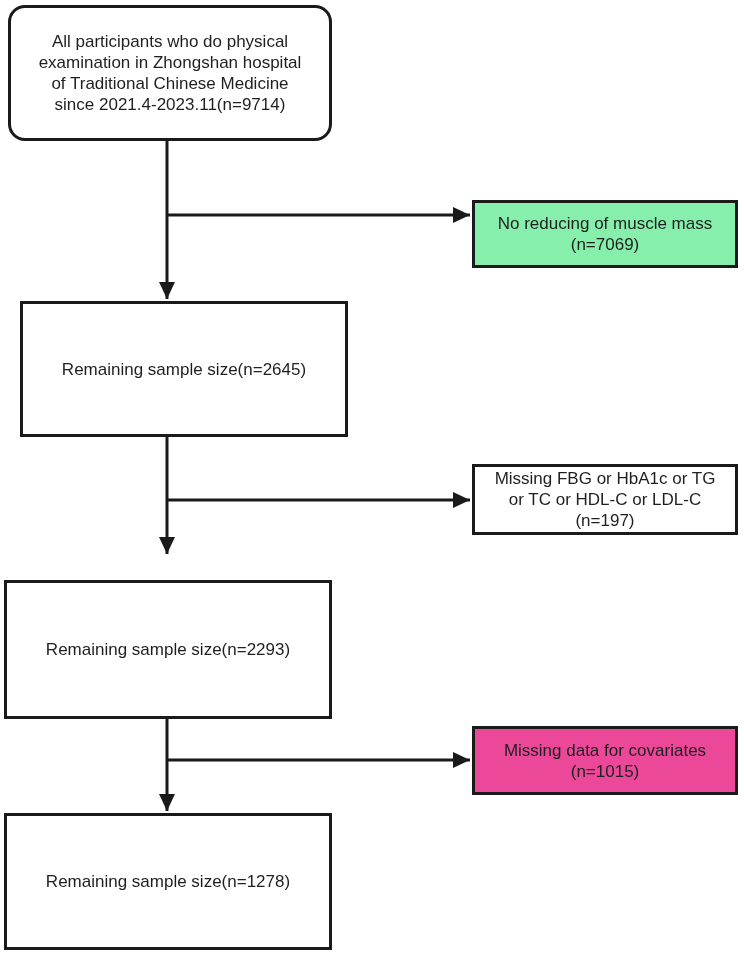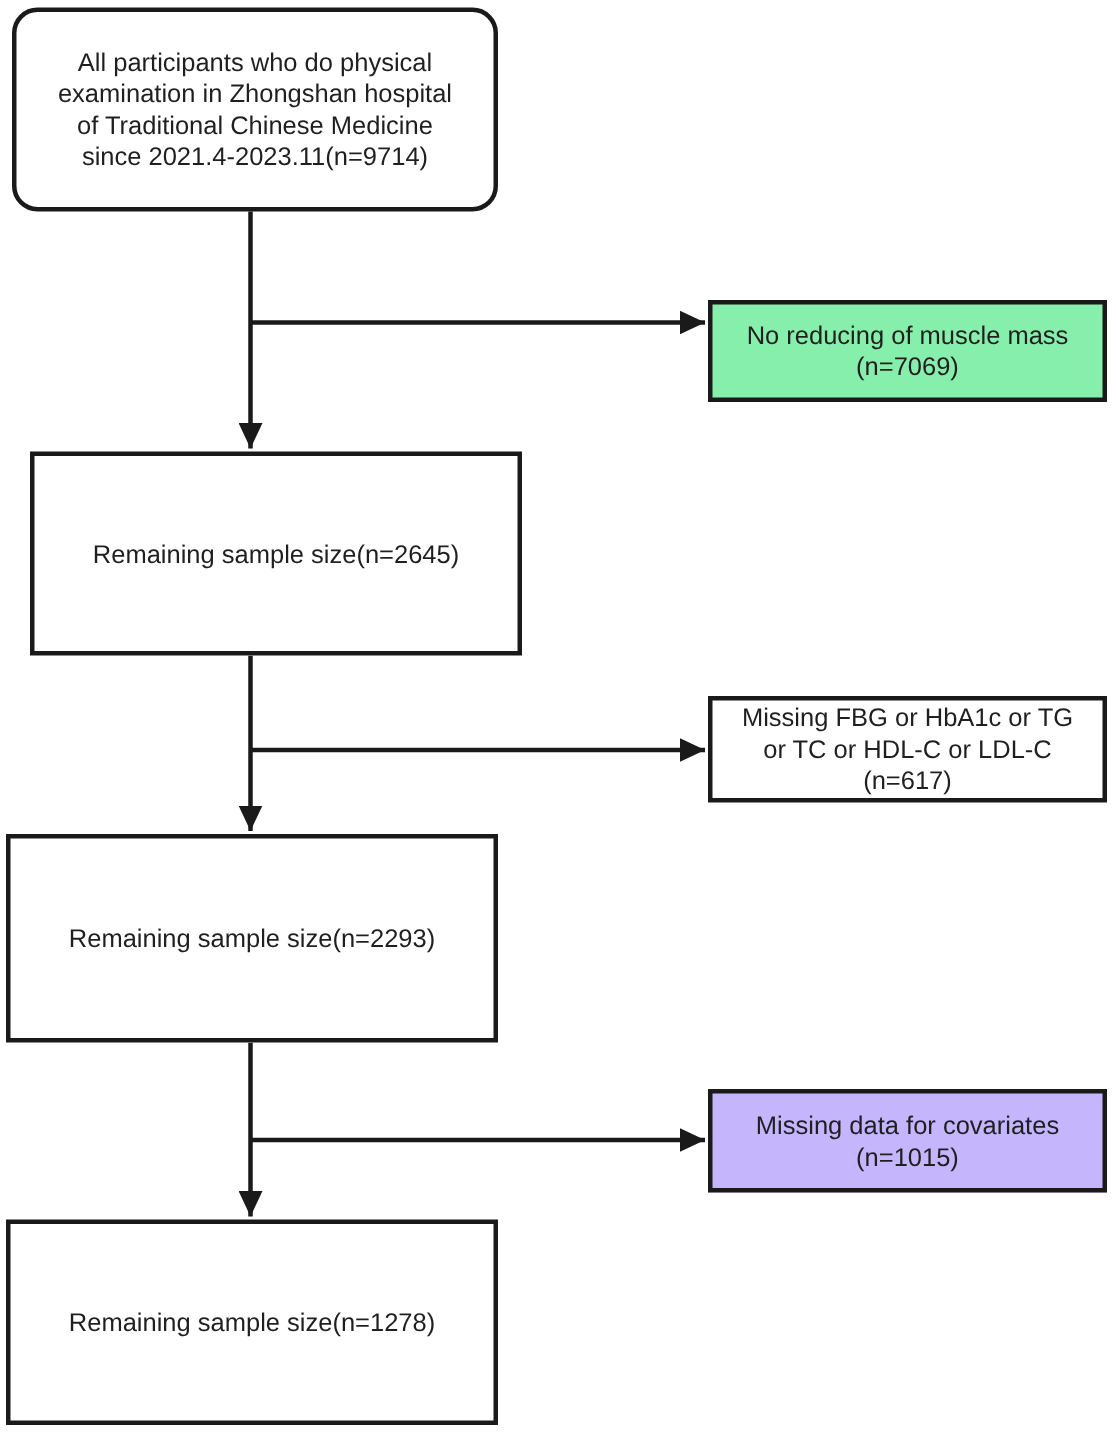--- a/index.html
+++ b/index.html
@@ -36,21 +36,21 @@
   .txt {
     white-space: pre-line;
     font-size: 17px;
     line-height: 21px;
     color: #1f1f1f;
     padding: 2px 8px;
   }
   
   .b-main-0 { left: 8px;  top: 5px;   width: 324px; height: 136px; }
   .b-main-1 { left: 20px;  top: 301px; width: 328px; height: 136px; }
-  .b-main-2 { left: 4px;  top: 556px; width: 328px; height: 139px; }
+  .b-main-2 { left: 4px;  top: 580px; width: 328px; height: 139px; }
   .b-main-3 { left: 4px;  top: 813px; width: 328px; height: 137px; }
   
   .b-exc-0 { left: 472px; top: 180px; width: 266px; height: 68px; }
   .b-exc-1 { left: 472px; top: 464px; width: 266px; height: 71px; }
   .b-exc-2 { left: 472px; top: 726px; width: 266px; height: 69px; }
 </style>
 </head>
 <body>
 
 <div class="canvas" style="background: rgb(255, 255, 255);">
@@ -81,28 +81,28 @@
 (n=7069)</span>
   </div>
 
   <div class="box b-main-1" style="border-color: rgb(26, 26, 26); background: rgb(255, 255, 255);">
     <span class="txt" style="color: rgb(31, 31, 31);">Remaining sample size(n=2645)</span>
   </div>
 
   <div class="box b-exc-1" style="border-color: rgb(26, 26, 26); background: rgb(255, 255, 255);">
     <span class="txt" style="color: rgb(31, 31, 31);">Missing FBG or HbA1c or TG
 or TC or HDL-C or LDL-C
-(n=617)</span>
+(n=197)</span>
   </div>
 
   <div class="box b-main-2" style="border-color: rgb(26, 26, 26); background: rgb(255, 255, 255);">
     <span class="txt" style="color: rgb(31, 31, 31);">Remaining sample size(n=2293)</span>
   </div>
 
-  <div class="box b-exc-2" style="border-color: rgb(26, 26, 26); background: #c4b5fd;">
+  <div class="box b-exc-2" style="border-color: rgb(26, 26, 26); background: #ec4899;">
     <span class="txt" style="color: rgb(31, 31, 31);">Missing data for covariates
 (n=1015)</span>
   </div>
 
   <div class="box b-main-3" style="border-color: rgb(26, 26, 26); background: rgb(255, 255, 255);">
     <span class="txt" style="color: rgb(31, 31, 31);">Remaining sample size(n=1278)</span>
   </div>
 
 </div>
 

